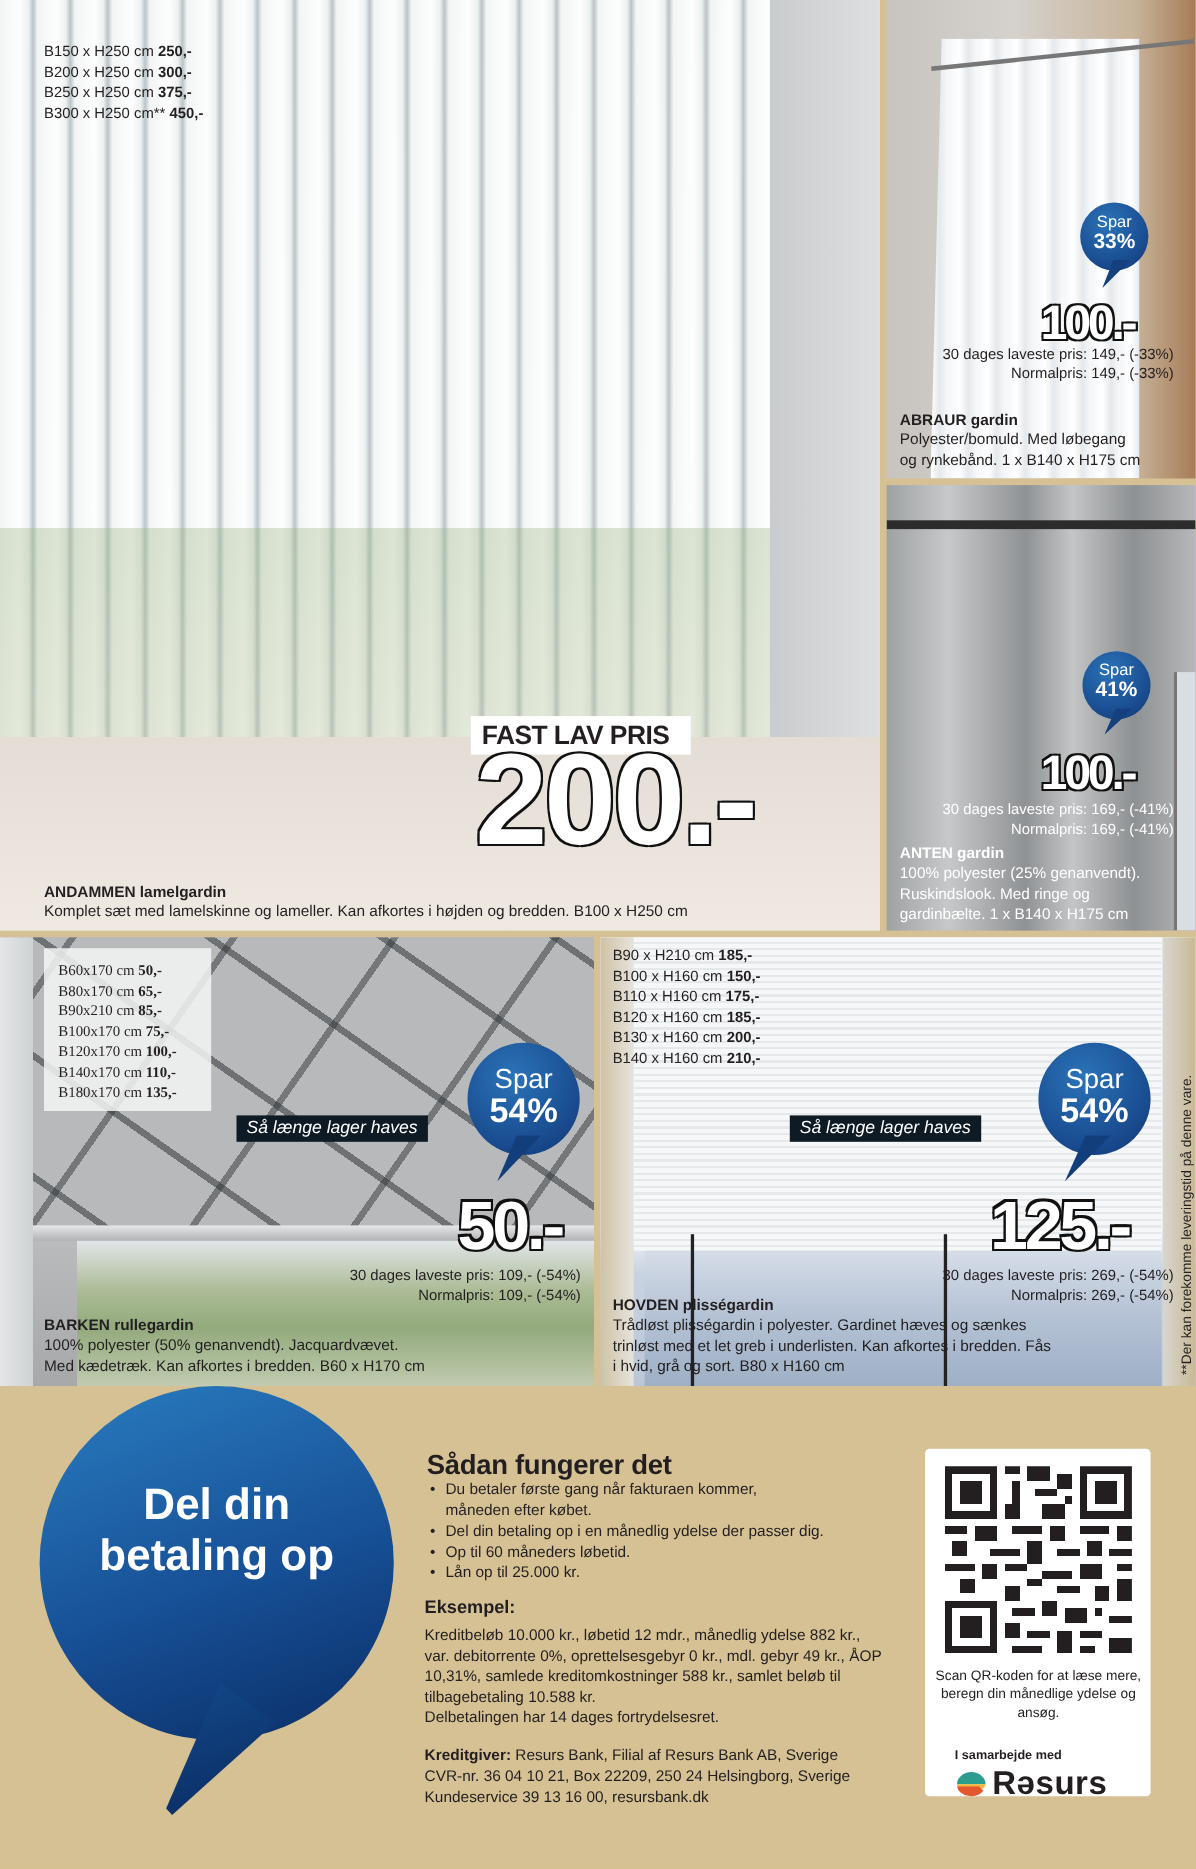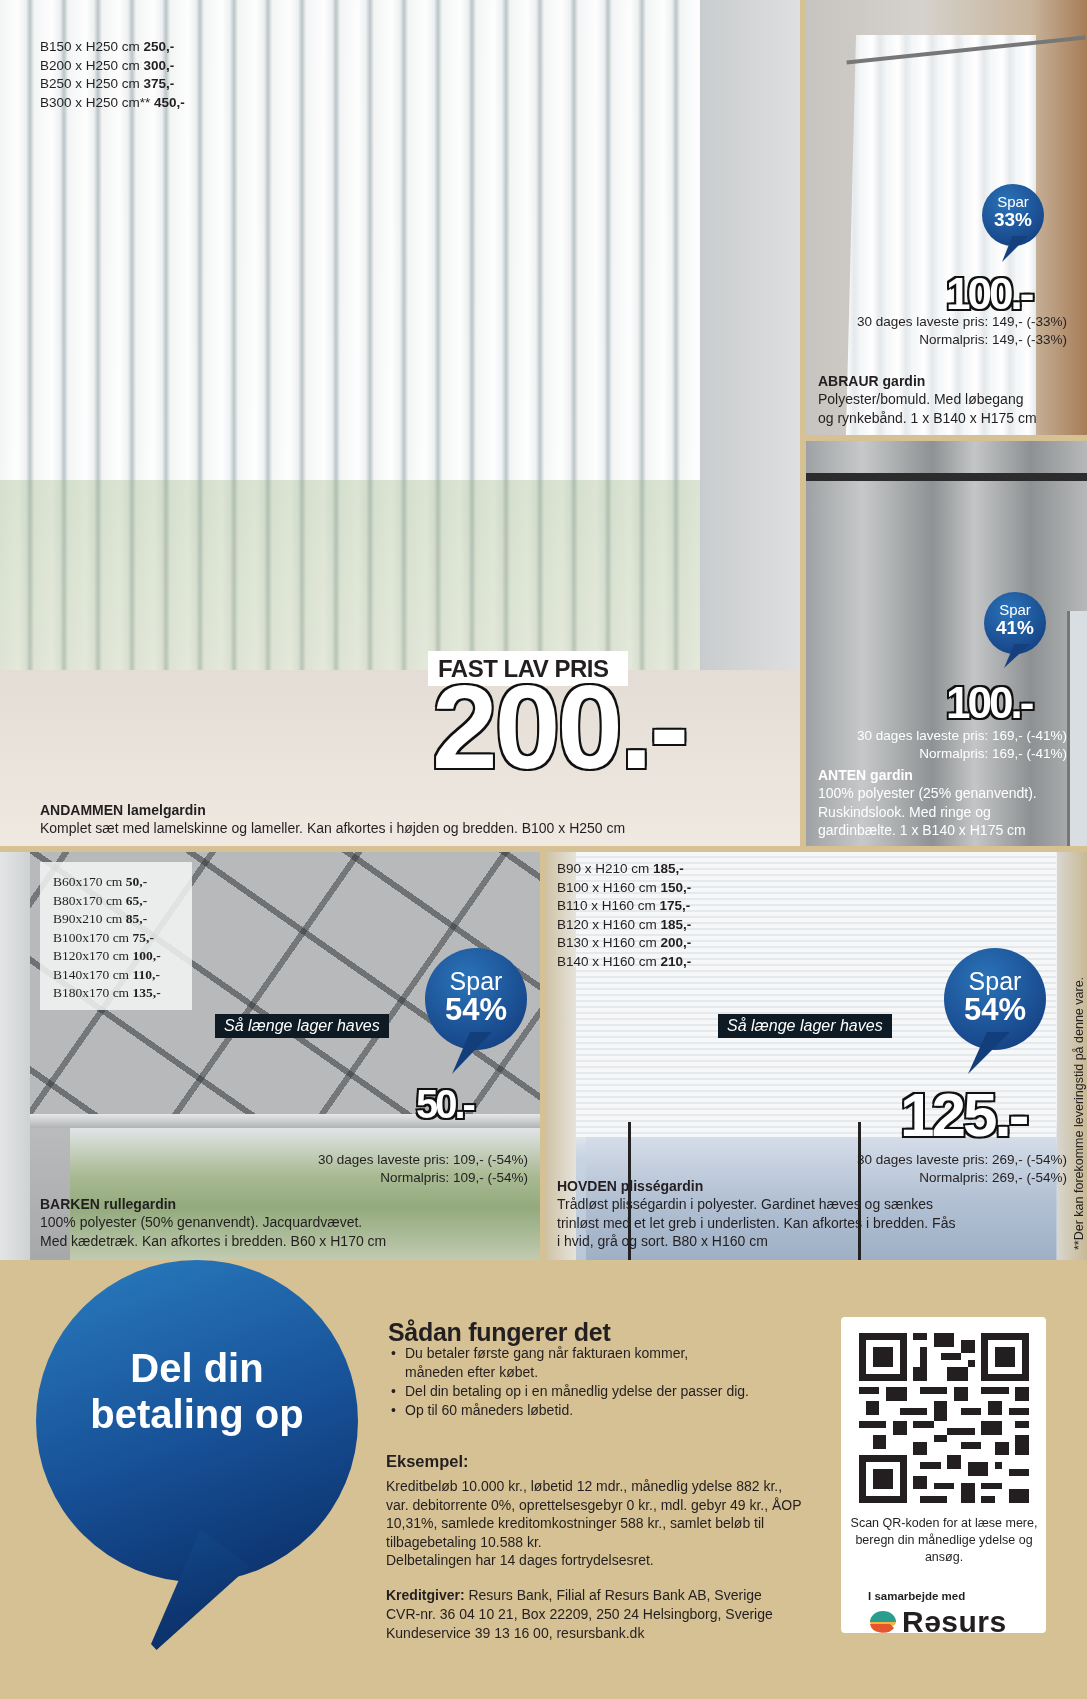--- a/index.html
+++ b/index.html
@@ -204,21 +204,21 @@
   </div>
 
   <div class="lager" style="left:215px; top:162px;">Så længe lager haves</div>
 
   <div class="spar" style="left:425px; top:96px; width:102px; height:102px;">
     <span class="s1" style="font-size:25px; margin-top:20px; line-height:26px;">Spar</span>
     <span class="s2" style="font-size:31px; line-height:32px;">54%</span>
   </div>
   <div style="position:absolute; left:452px; top:180px; width:40px; height:42px; background:#133e7c; clip-path:polygon(45% 0,100% 0,0 100%);"></div>
 
-  <div class="bigprice" style="left:416px; top:232px; font-size:40px;">50.-</div>
+  <div class="bigprice" style="left:416px; top:232px; font-size:62px;">50.-</div>
   <div style="position:absolute; right:12px; top:299px; width:320px;">
     <div class="lowest">30 dages laveste pris: 109,- (-54%)</div>
     <div class="normal">Normalpris: 109,- (-54%)</div>
   </div>
   <div style="position:absolute; left:40px; top:343px;">
     <div class="title">BARKEN rullegardin</div>
     <div class="desc">100% polyester (50% genanvendt). Jacquardvævet.</div>
     <div class="desc">Med kædetræk. Kan afkortes i bredden. B60 x H170 cm</div>
   </div>
 </section>
@@ -269,20 +269,21 @@
 <div class="bigbubble-text">
   <div>Del din</div>
   <div>betaling op</div>
 </div>
 
 <div class="how-title">Sådan fungerer det</div>
 <ul class="how-list">
   <li style="width:330px;">Du betaler første gang når fakturaen kommer, måneden efter købet.</li>
   <li>Del din betaling op i en månedlig ydelse der passer dig.</li>
   <li>Op til 60 måneders løbetid.</li>
+  <li>Lån op til 25.000 kr.</li>
 </ul>
 
 <div class="ex-title">Eksempel:</div>
 <div class="ex-text">
   <div>Kreditbeløb 10.000 kr., løbetid 12 mdr., månedlig ydelse 882 kr., var. debitorrente 0%, oprettelsesgebyr 0 kr., mdl. gebyr 49 kr., ÅOP 10,31%, samlede kreditomkostninger 588 kr., samlet beløb til tilbagebetaling 10.588 kr.</div>
   <div>Delbetalingen har 14 dages fortrydelsesret.</div>
 </div>
 
 <div class="lender">
   <div><b>Kreditgiver:</b><span> Resurs Bank, Filial af Resurs Bank AB, Sverige</span></div>

